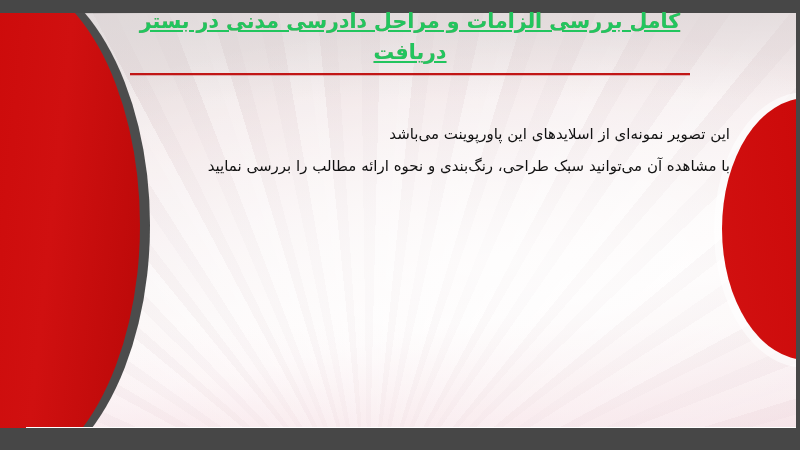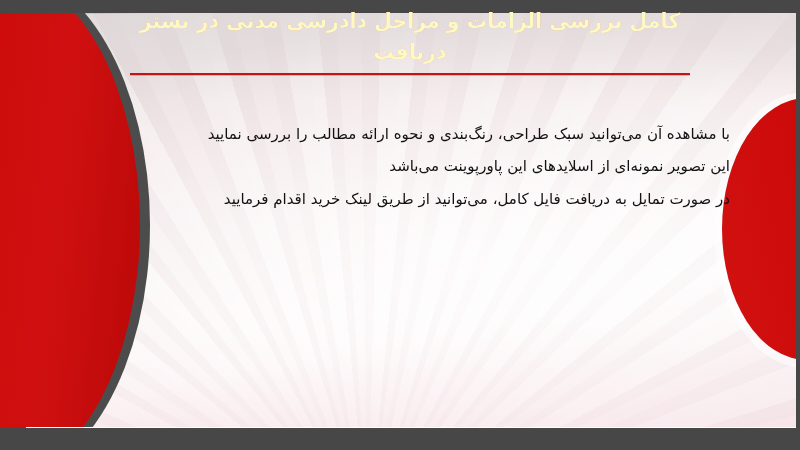--- a/index.html
+++ b/index.html
@@ -158,25 +158,26 @@
     top: 6px;
     width: 620px;
     z-index: 8;
     text-align: center;
   }
   .title-text {
     font-family: "DejaVu Sans", "Liberation Sans", sans-serif;
     font-size: 20.5px;
     line-height: 1.52;
     font-weight: 700;
-    color: #fef9c3;
+    color: #22c55e;
     letter-spacing: 0;
     direction: rtl;
     unicode-bidi: isolate;
     text-shadow: 0 0 0.4px rgba(180,0,10,0.35);
+    text-decoration: underline;
   }
   .title-rule {
     margin: 5px auto 0 auto;
     width: 560px;
     height: 2px;
     background: #c11616;
     box-shadow: 0 1px 0 rgba(193,22,22,0.28);
   }
 
   
@@ -222,18 +223,17 @@
   <div class="frame-bottom"></div>
   <div class="frame-right"></div>
 
   <div class="title-block">
     <div class="title-text">کامل بررسی الزامات و مراحل دادرسی مدنی در بستر</div>
     <div class="title-text">دریافت</div>
     <div class="title-rule"></div>
   </div>
 
   <div class="body-block">
+    <div class="body-line">این تصویر نمونه‌ای از اسلایدهای این پاورپوینت می‌باشد</div>
     <div class="body-line">با مشاهده آن می‌توانید سبک طراحی، رنگ‌بندی و نحوه ارائه مطالب را بررسی نمایید</div>
-    <div class="body-line">این تصویر نمونه‌ای از اسلایدهای این پاورپوینت می‌باشد</div>
-    <div class="body-line">در صورت تمایل به دریافت فایل کامل، می‌توانید از طریق لینک خرید اقدام فرمایید</div>
   </div>
 
 </div>
 
 </body></html>

